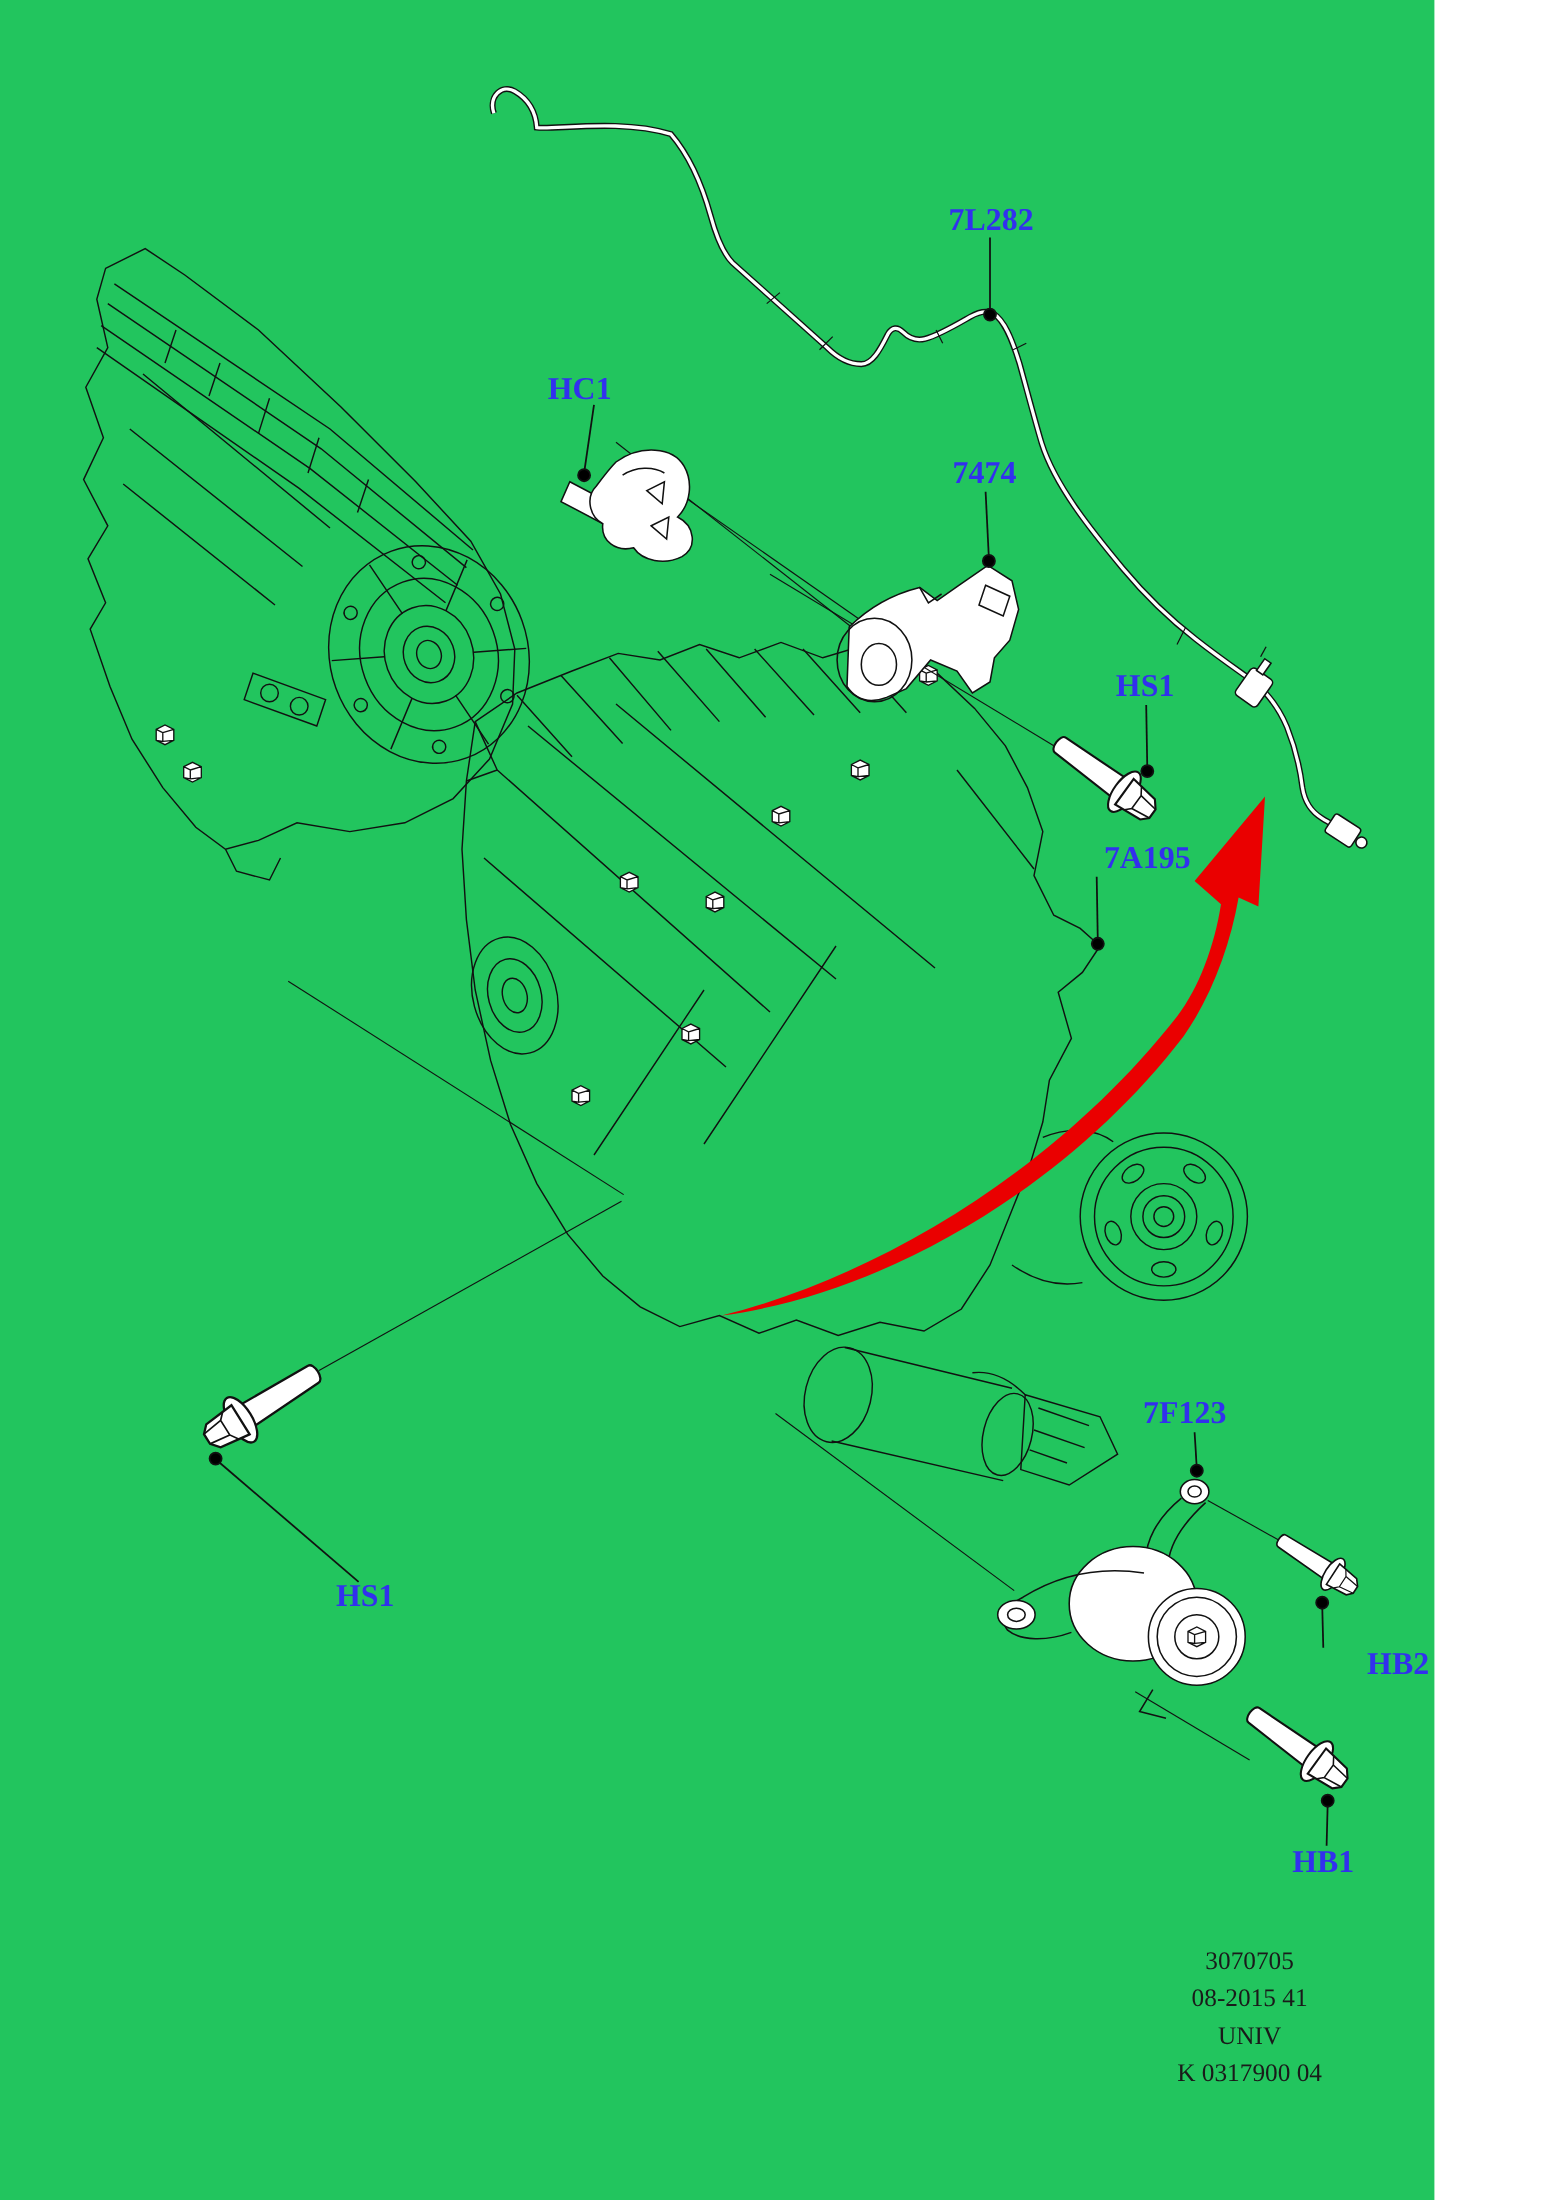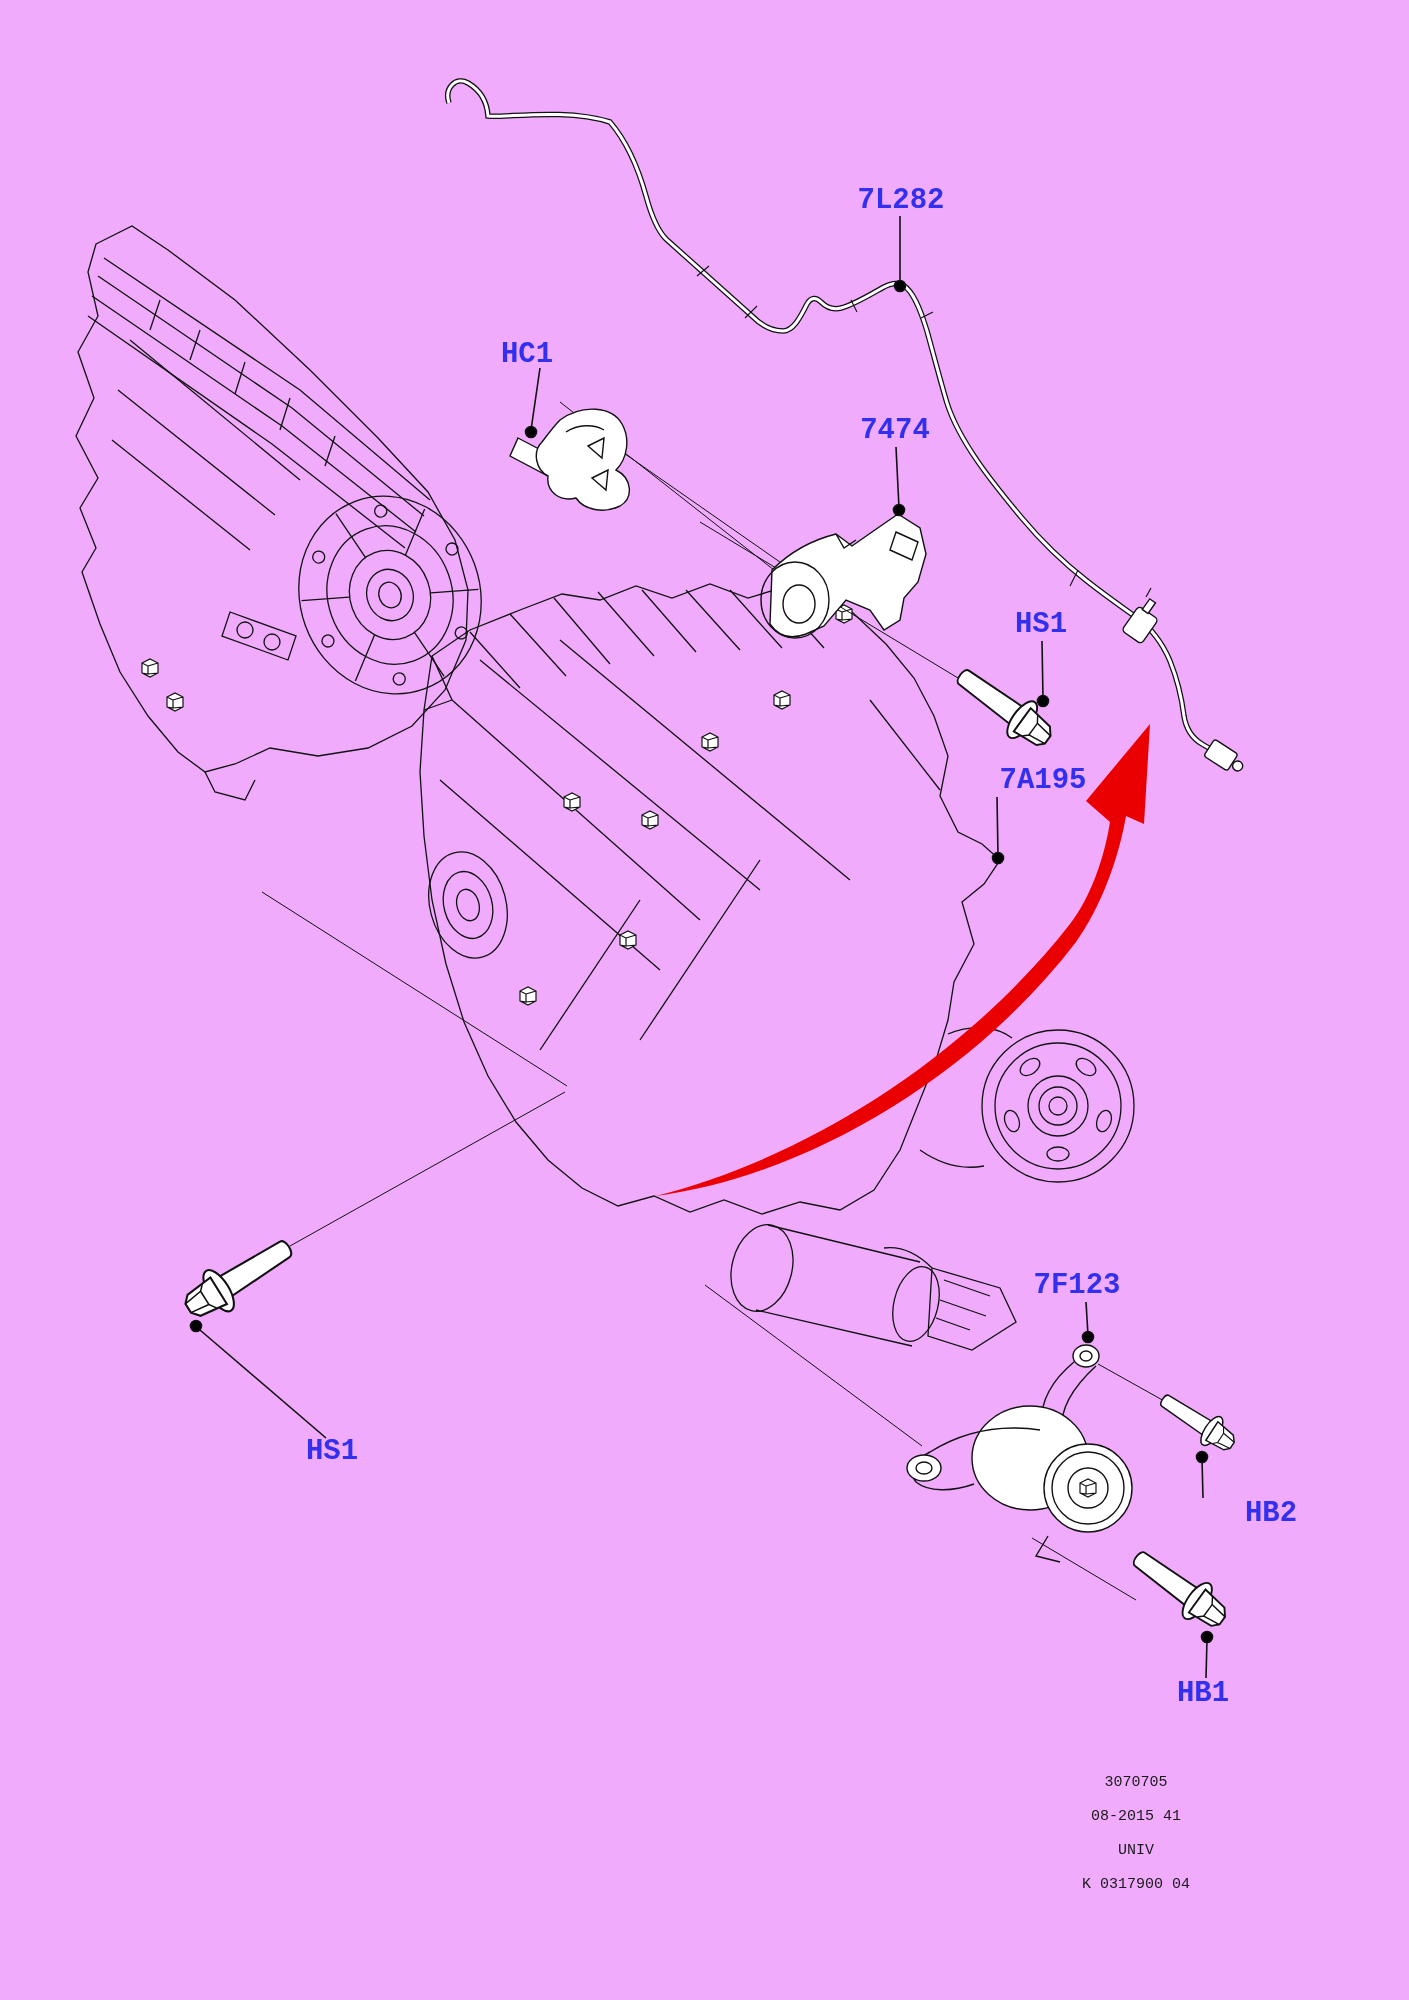--- a/index.html
+++ b/index.html
@@ -1,22 +1,22 @@
 <!DOCTYPE html>
 <html><head>
 <meta charset="utf-8">
 <style>
   html,body{margin:0;padding:0;background:#ffffff;}
-  #page{position:relative;width:1409px;height:2000px;background:#f0abfc;overflow:hidden;
-        font-family:Liberation Mono, monospace;}
+  #page{position:relative;width:1304px;height:2000px;background:#22c55e;overflow:hidden;
+        font-family:Liberation Serif, serif;}
   svg{position:absolute;left:0;top:0;}
   .callout{position:absolute;transform:translateX(-50%);color:#3230EE;font-weight:bold;
            font-size:29px;line-height:1;white-space:nowrap;cursor:pointer;}
   .footer-block{position:absolute;left:1005px;top:1766px;width:262px;text-align:center;
-                color:#1a1a1a;font-size:15px;line-height:34px;}
+                color:#1a1a1a;font-size:23px;line-height:34px;}
   .copyright{position:absolute;left:322px;top:1889px;color:#1a1a1a;font-size:21px;white-space:nowrap;}
 </style>
 </head>
 <body>
 
 <div id="page">
 
 <svg width="1409" height="2000" viewBox="0 0 1409 2000">
   <defs>
     <path id="tubepath" fill="none" d="M 449,103 C 444,88 456,76 468,83 C 480,90 487,102 488,116

